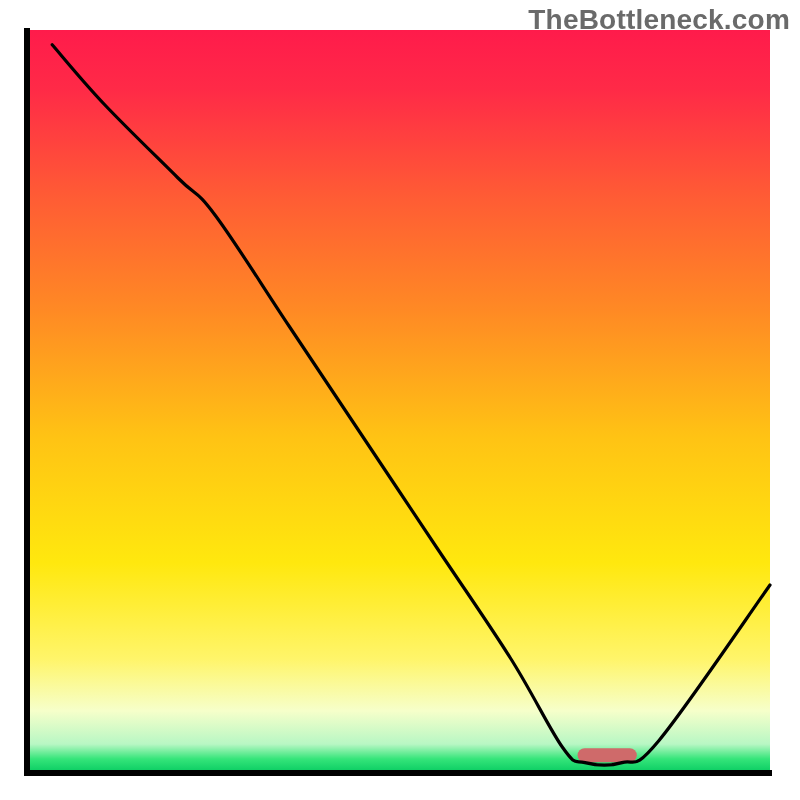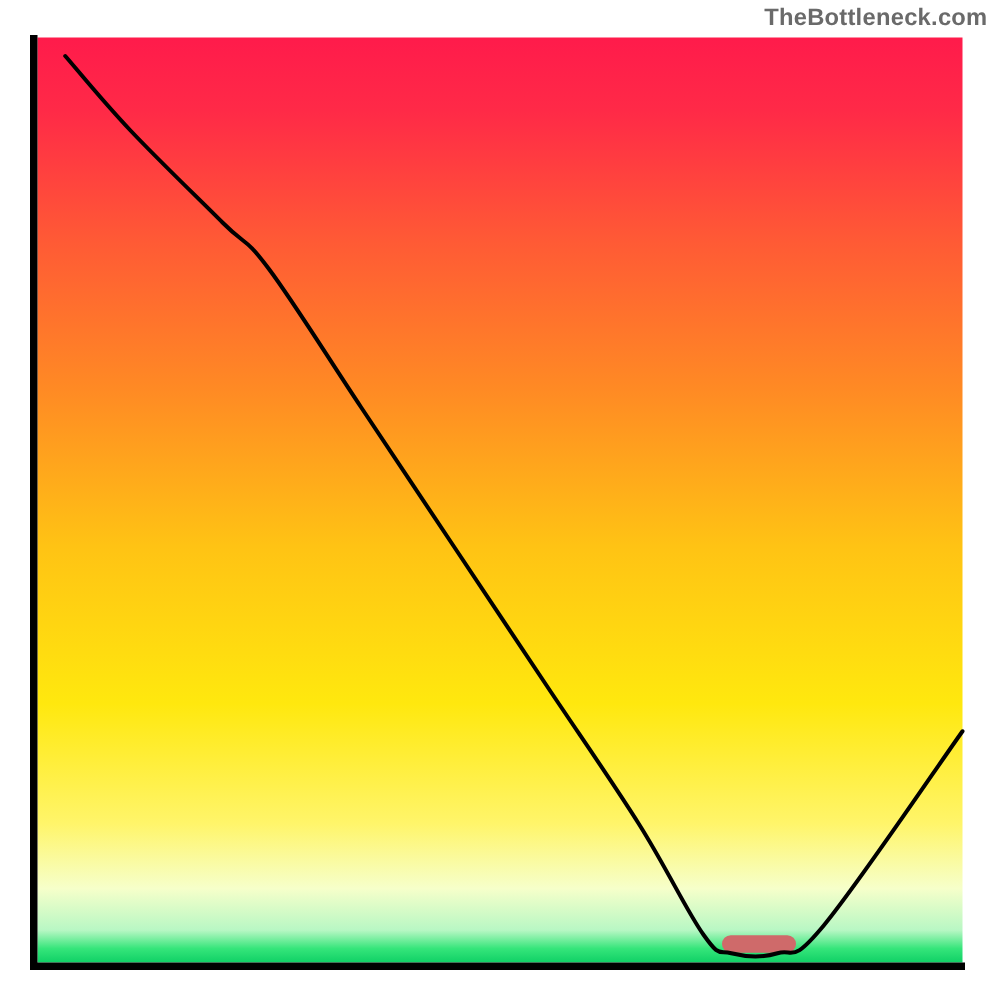--- a/index.html
+++ b/index.html
@@ -16,21 +16,21 @@
     height: 800px;
   }
   svg {
     display: block;
   }
   .watermark {
     position: absolute;
     top: 4px;
     right: 10px;
     font-family: Arial, Helvetica, sans-serif;
-    font-size: 19px;
+    font-size: 28px;
     font-weight: 600;
     color: #6a6a6a;
     letter-spacing: 0.2px;
     user-select: none;
   }
 </style>
 </head>
 <body>
 
 <div class="stage">

